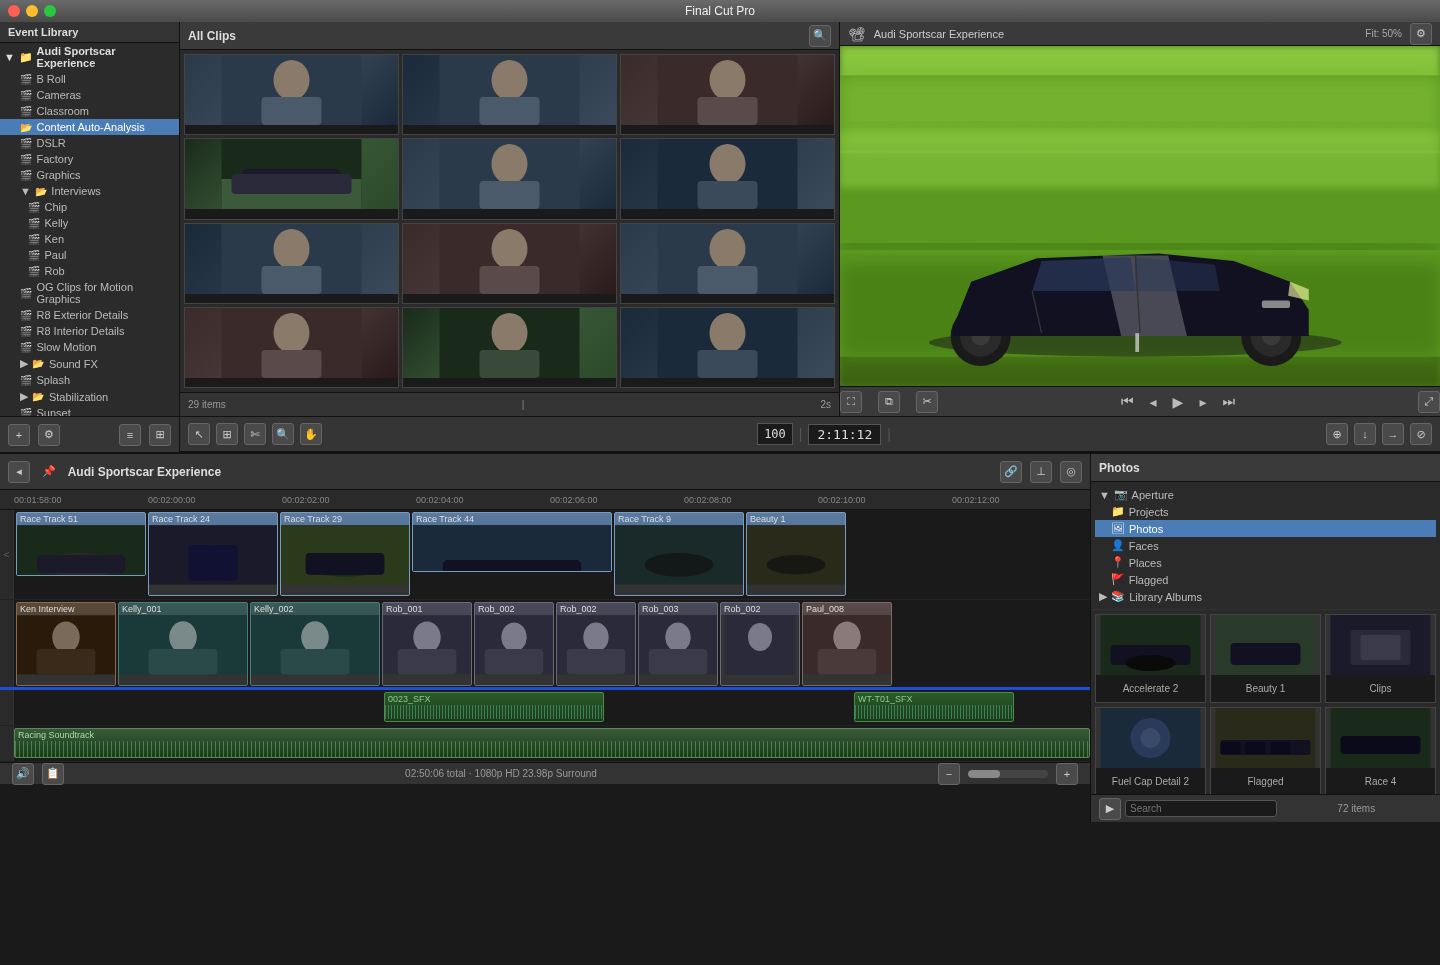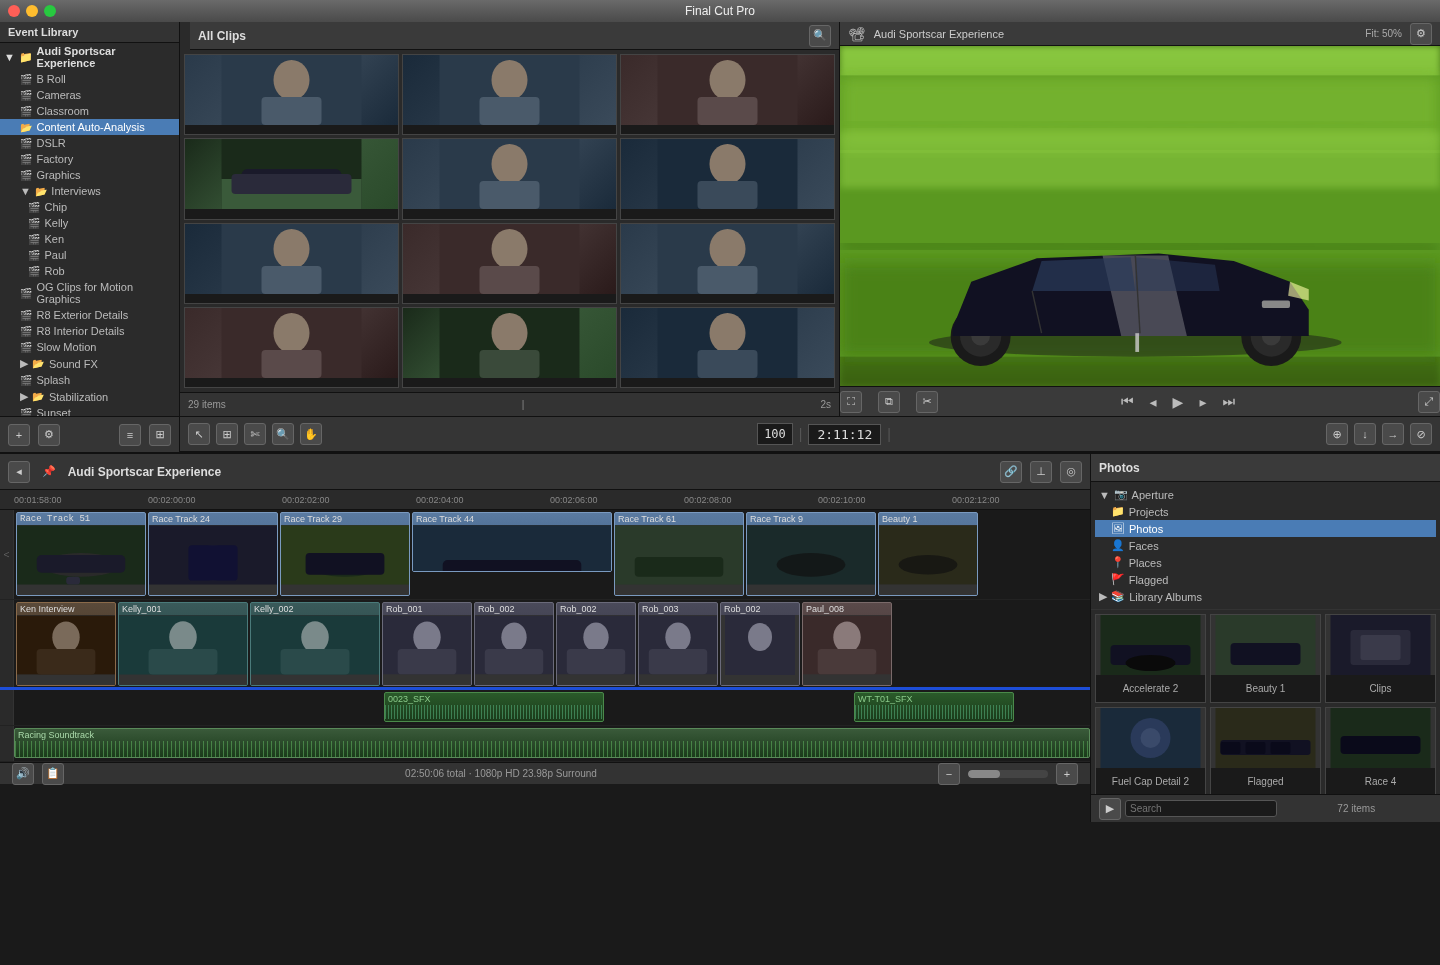--- a/index.html
+++ b/index.html
@@ -53,21 +53,20 @@
       background: #2a2a2a;
       border-right: 1px solid #111;
       display: flex; flex-direction: column;
     }
     .browser-toolbar {
       height: 28px;
       background: #3a3a3a;
       display: flex; align-items: center; padding: 0 8px;
       border-bottom: 1px solid #111;
       gap: 8px;
-      margin-left: 10px;
     }
     .browser-title { font-size: 12px; font-weight: bold; color: #ddd; flex: 1; }
     .browser-grid { flex: 1; overflow-y: auto; padding: 4px; display: grid; grid-template-columns: repeat(3, 1fr); gap: 3px; }
     .clip-thumb {
       background: #1a1a1a;
       border: 1px solid #444;
       overflow: hidden;
       position: relative;
     }
     .clip-thumb-img {
@@ -613,21 +612,21 @@
           <span style="position:absolute; left:62.5%; font-size:9px; color:#888;">00:02:08:00</span>
           <span style="position:absolute; left:75%; font-size:9px; color:#888;">00:02:10:00</span>
           <span style="position:absolute; left:87.5%; font-size:9px; color:#888;">00:02:12:00</span>
         </div>
       </div>
 
       <div style="height:90px; border-bottom:1px solid #222; display:flex;">
         <div style="width:14px; background:#2a2a2a; border-right:1px solid #333; display:flex; align-items:center; justify-content:center; writing-mode:vertical-lr; font-size:8px; color:#666;">V</div>
         <div style="flex:1; padding:2px; display:flex; gap:2px; align-items:flex-start; overflow:hidden;">
 
-          <div class="timeline-clip" style="width:130px; height:84px;font-family:Liberation Mono, monospace;">
+          <div class="timeline-clip" style="width:130px; height:64px;">
             <div class="timeline-clip-label">Race Track 51</div>
             <div class="timeline-clip-thumb">
               <svg width="100%" height="60" viewBox="0 0 130 60">
                   <rect width="130" height="60" fill="#1a2a1a"></rect>
                   <ellipse cx="65" cy="40" rx="40" ry="12" fill="#2a2a2a"></ellipse>
                   <rect x="20" y="30" width="90" height="18" rx="5" fill="#1a1a2a"></rect>
                   <rect x="50" y="52" width="14" height="8" rx="3" fill="#2a2a3a"></rect>
                 </svg>
             </div>
           </div>
@@ -657,29 +656,20 @@
           <div class="timeline-clip" style="width:200px; height:60px;">
             <div class="timeline-clip-label">Race Track 44</div>
             <div class="timeline-clip-thumb">
               <svg width="100%" height="60" viewBox="0 0 200 60">
                   <rect width="200" height="60" fill="#1a2a3a"></rect>
                   <rect x="30" y="35" width="140" height="18" rx="5" fill="#111122"></rect>
                 </svg>
             </div>
           </div>
 
-          <div class="timeline-clip" style="width:130px; height:84px;">
-            <div class="timeline-clip-label">Race Track 61</div>
-            <div class="timeline-clip-thumb">
-              <svg width="100%" height="60" viewBox="0 0 130 60">
-                  <rect width="130" height="60" fill="#2a3a2a"></rect>
-                  <rect x="20" y="32" width="90" height="20" rx="4" fill="#1a2a1a"></rect>
-                </svg>
-            </div>
-          </div>
 
           <div class="timeline-clip" style="width:130px; height:84px;">
             <div class="timeline-clip-label">Race Track 9</div>
             <div class="timeline-clip-thumb">
               <svg width="100%" height="60" viewBox="0 0 130 60">
                   <rect width="130" height="60" fill="#1a2a2a"></rect>
                   <ellipse cx="65" cy="40" rx="35" ry="12" fill="#111" opacity="0.7"></ellipse>
                 </svg>
             </div>
           </div>

